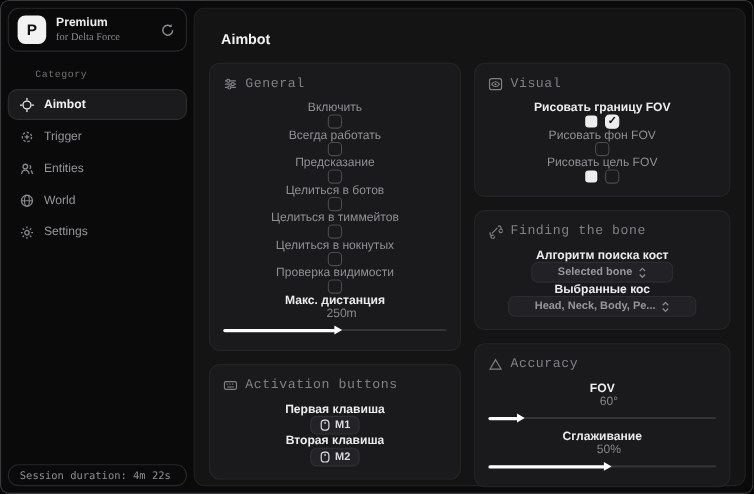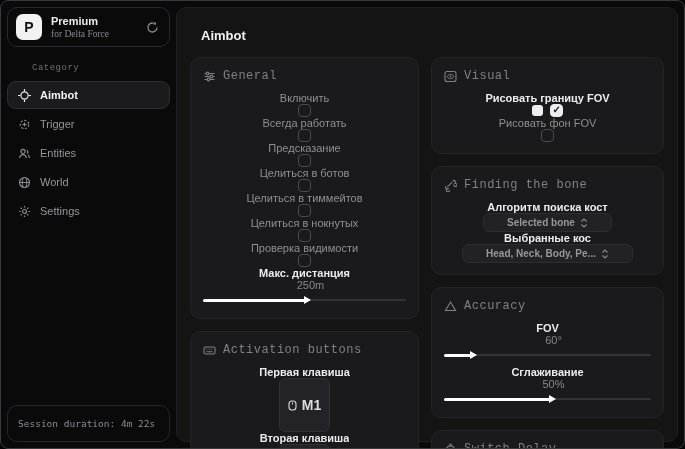--- a/index.html
+++ b/index.html
@@ -31,21 +31,21 @@
   }
   .nav { display:flex; flex-direction:column; gap:1px; }
   .nav-item {
     display:flex; align-items:center; gap:9px; height:28px;
     padding:0 10px; border-radius:9px; border:1px solid transparent;
     font-size:11px; color:#96969a; cursor:pointer;
   }
   .nav-item.active { background:#1b1b1e; border-color:#2e2e32; color:#f1f1f2; font-weight:bold; }
   .nav-item .ic { width:13px; height:13px; display:flex; }
   .session-box {
-    position:absolute; left:0; right:0; bottom:0; height:37px;
+    position:absolute; left:0; right:0; bottom:0; height:20px;
     border:1px solid #26262a; border-radius:10px;
     display:flex; align-items:center; padding:0 10px;
     font-family:"DejaVu Sans Mono", monospace; font-size:9.5px; color:#8d8d92;
   }
   
   .main {
     position:absolute; left:175px; top:6px; right:6px; bottom:6px;
     background:#141415; border:1px solid #202023; border-radius:10px;
     padding:12px;
   }
@@ -88,21 +88,21 @@
   .slider .track { position:absolute; left:0; right:0; top:4px; height:2px; background:#333336; border-radius:2px; }
   .slider .fill { position:absolute; left:0; top:3.5px; height:3px; background:#fff; border-radius:2px; }
   .slider .fill::after {
     content:""; position:absolute; right:-6px; top:-2.5px;
     border-left:7px solid #fff; border-top:4px solid transparent; border-bottom:4px solid transparent;
   }
   
   .badge {
     display:inline-flex; align-items:center; gap:5px;
     background:#232327; border:1px solid #303035; border-radius:6px;
-    padding:18px 8px; font-size:14px; font-weight:bold; color:#dcdcde; cursor:pointer;
+    padding:2px 8px; font-size:10px; font-weight:bold; color:#dcdcde; cursor:pointer;
   }
   
   .select {
     display:inline-flex; align-items:center; gap:5px;
     background:#222226; border:1px solid #2c2c31; border-radius:6px;
     padding:3px 23px; font-size:10px; color:#97979b; cursor:pointer;
     white-space:nowrap; flex:0 0 auto;
   }
   .srow { min-height:18px; }
   svg { display:block; }
@@ -297,20 +297,27 @@
               <span class="swatch"></span>
               <span class="cb checked"></span>
             </span>
           </div>
           <div class="row">
             <span class="lbl">Рисовать фон FOV</span>
             <span class="right">
               <span class="cb"></span>
             </span>
           </div>
+          <div class="row">
+            <span class="lbl">Рисовать цель FOV</span>
+            <span class="right">
+              <span class="swatch"></span>
+              <span class="cb"></span>
+            </span>
+          </div>
         </div>
 
         <div class="card">
           <div class="card-head">
             <span class="ic">
               <svg width="13" height="13" viewBox="0 0 13 13">
                   <path d="M3.2 8.2 8.2 3.2M2 7.4a1.6 1.6 0 1 0 2.3 2.3 1.6 1.6 0 1 0 1.2 1.2M8.7 2a1.6 1.6 0 1 1 2.3 2.3 1.6 1.6 0 1 1-1.2 1.2" fill="none" stroke="#808085" stroke-width="1.1"></path>
                 </svg>
             </span>
             <span>Finding the bone</span>

